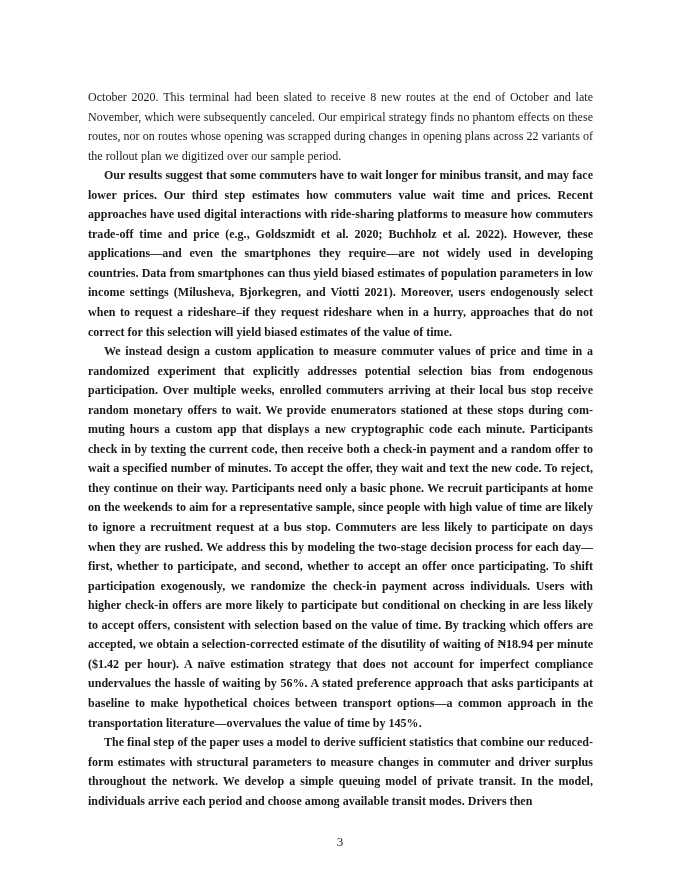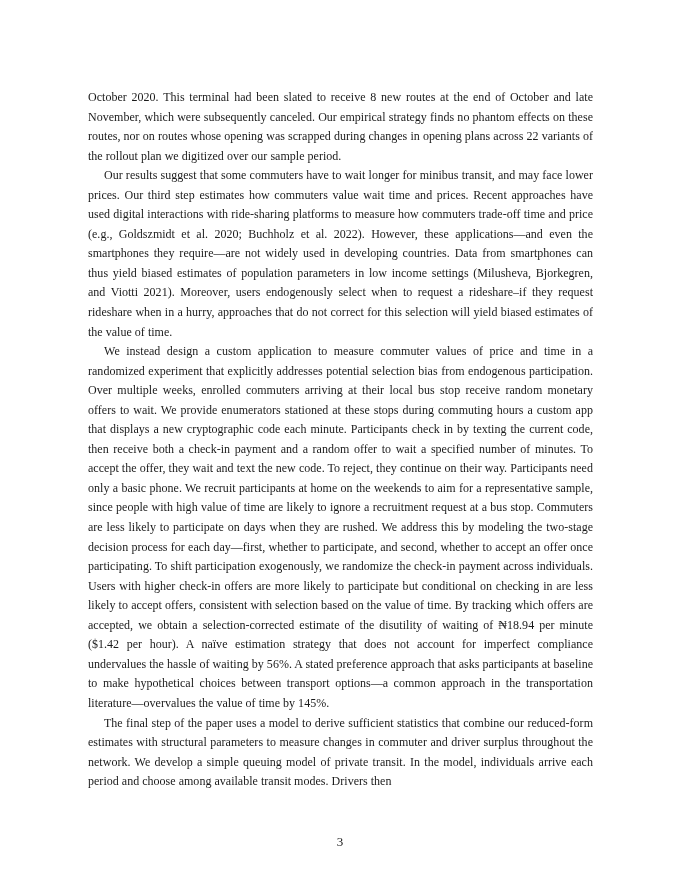--- a/index.html
+++ b/index.html
@@ -24,20 +24,21 @@
   .para {
     margin: 0;
     font-size: 12px;
     line-height: 19.55px;
     text-align: justify;
     hyphens: auto;
     letter-spacing: 0.02px;
   }
   .para.indent {
     text-indent: 16px;
+    font-weight: bold;
   }
   .page-number {
     position: absolute;
     top: 834px;
     left: 0;
     width: 680px;
     text-align: center;
     font-size: 13px;
     color: #1a1a1a;
   }

